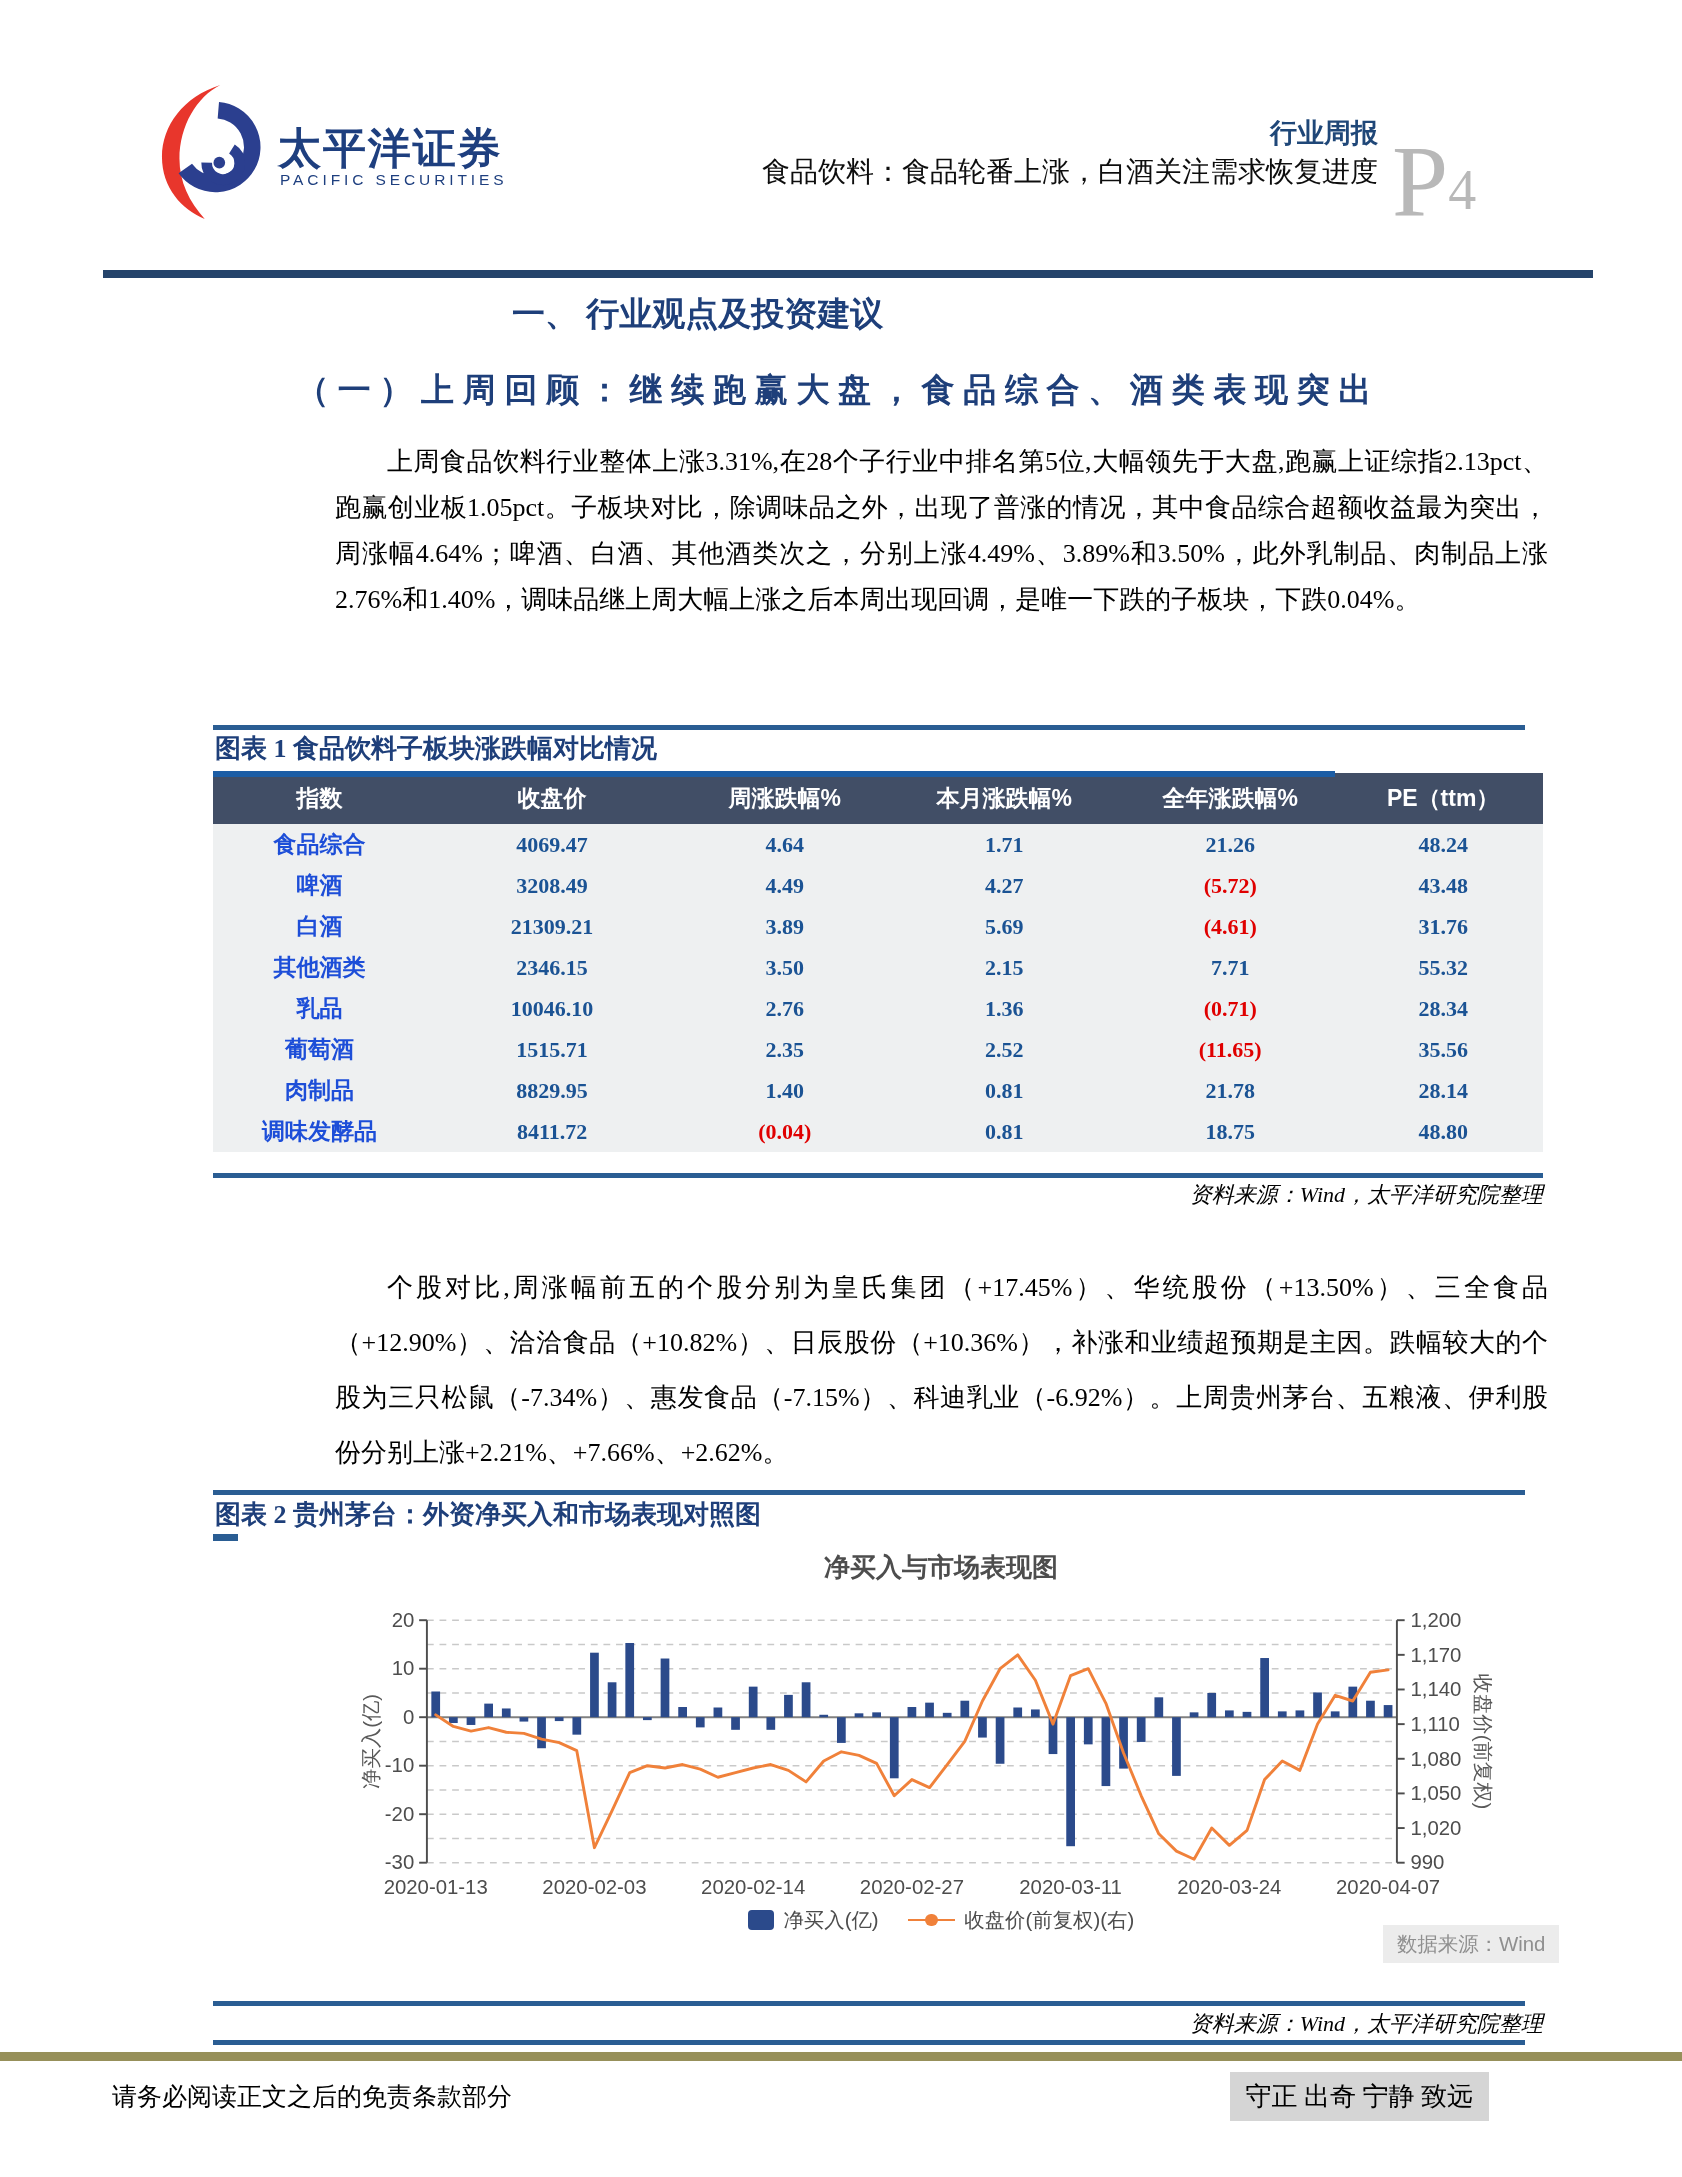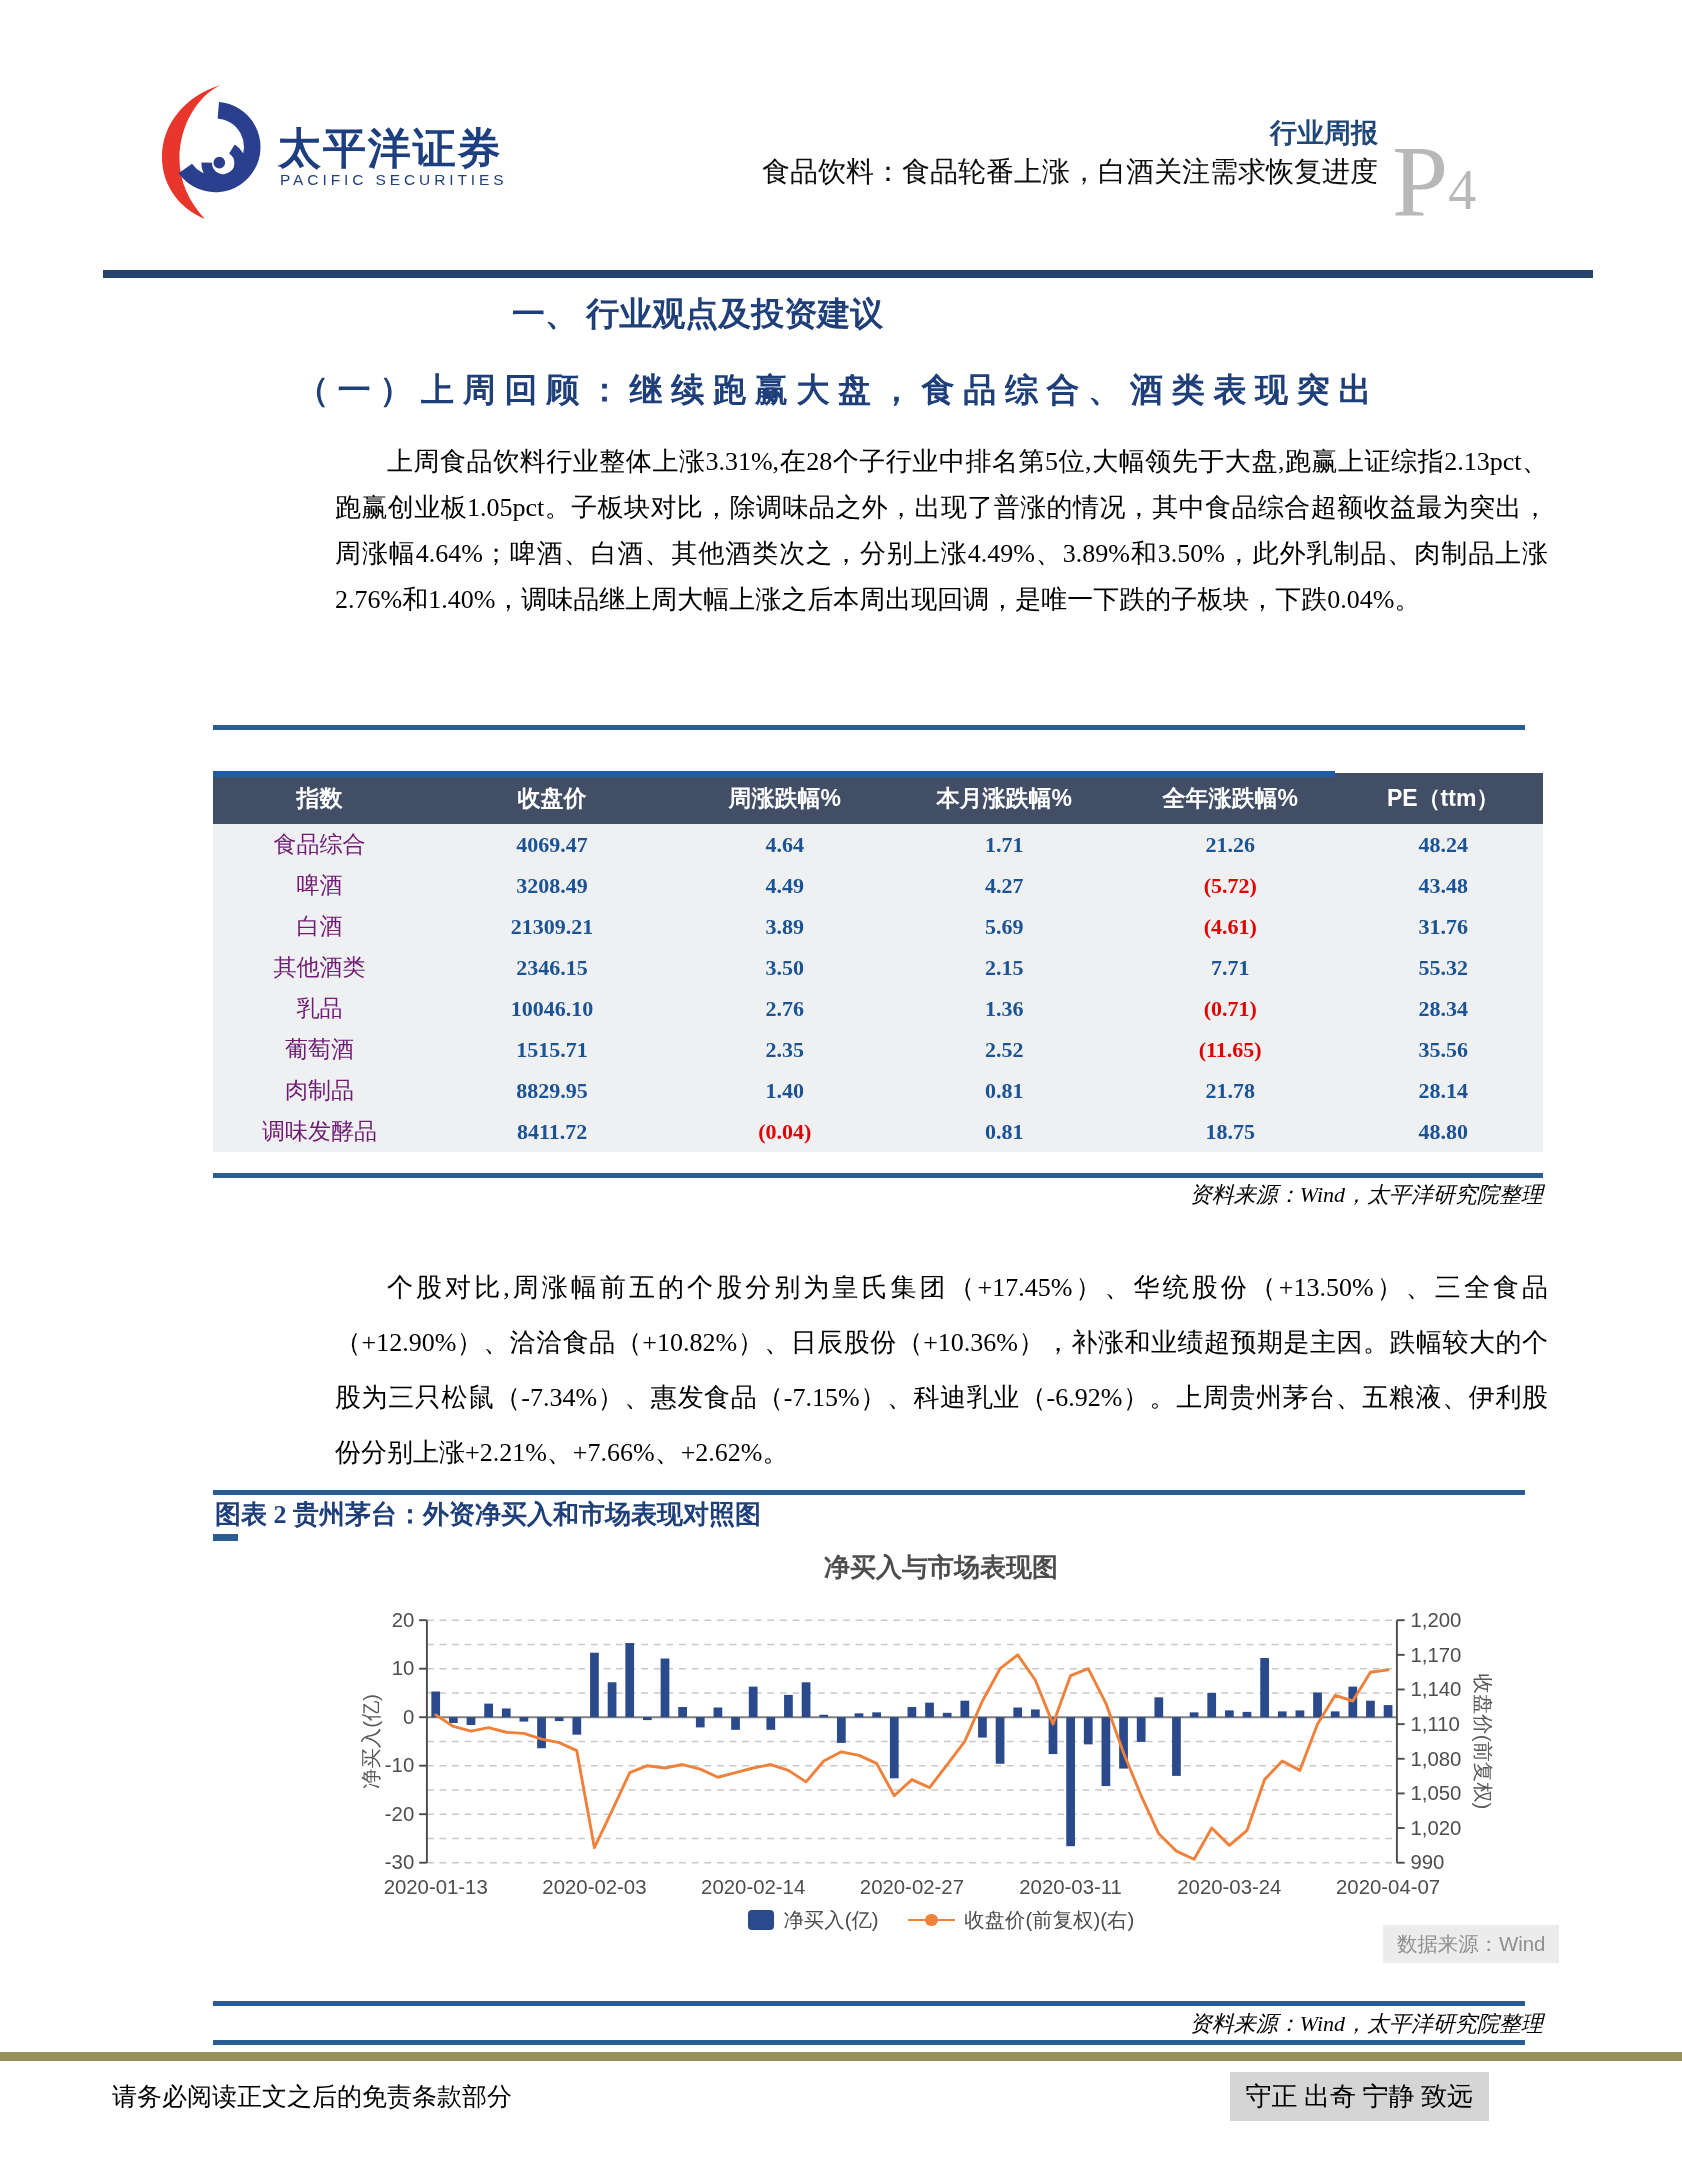--- a/index.html
+++ b/index.html
@@ -27,21 +27,21 @@
   .fig-rule{background:#2a5d93;height:4.9px;left:213px;width:1312px;}
   .cap{left:215px;font-size:26px;font-weight:bold;color:#1e3f7a;}
   .cap-underline{left:213px;top:771px;width:1122px;height:5.8px;background:#1c5da5;z-index:3;}
   .cap-tick{left:213px;top:1534px;width:25px;height:6.8px;background:#2a5d93;}
   
   .tblwrap{left:213px;top:773px;width:1330px;}
   table.fig1{border-collapse:collapse;width:100%;table-layout:fixed;}
   table.fig1 th{background:#414e66;color:#ffffff;height:49px;font-size:23px;font-weight:bold;
                 font-family:"Liberation Sans",sans-serif;}
   table.fig1 td{height:39px;background:#eef0f1;text-align:center;}
-  td.lbl{font-weight:normal;color:#701a75;font-size:23px;font-family:"Liberation Sans",sans-serif;}
+  td.lbl{font-weight:bold;color:#1d4ed8;font-size:23px;font-family:"Liberation Sans",sans-serif;}
   td.num{font-weight:bold;color:#1b5394;font-size:22px;font-family:"Liberation Serif",serif;}
   td.num.neg{color:#e00000;}
   .tbl-bottom{left:213px;top:1173px;width:1330px;height:4.9px;background:#2a5d93;}
   .source{font-style:italic;font-size:22px;color:#000;}
   .src1{right:140px;top:1180px;}
   .src2{right:140px;top:2009px;}
   
   .chart-title{left:359px;top:1550px;width:1164px;text-align:center;font-size:26px;font-weight:bold;
                color:#4d4d4d;font-family:"Liberation Sans",sans-serif;}
   svg.chart{left:359px;top:1591px;width:1164px;height:330px;font-family:"Liberation Sans",sans-serif;}
@@ -74,20 +74,21 @@
   <div class="abs report-type">行业周报</div>
   <div class="abs doc-title">食品饮料：食品轮番上涨，白酒关注需求恢复进度</div>
   <div class="abs page-num"><span class="pl">P</span><span class="pn">4</span></div>
   <div class="abs header-rule"></div>
 
   <div class="abs h1">一、 行业观点及投资建议</div>
   <div class="abs h2">（一）上周回顾：继续跑赢大盘，食品综合、酒类表现突出</div>
   <div class="abs para para1">上周食品饮料行业整体上涨3.31%,在28个子行业中排名第5位,大幅领先于大盘,跑赢上证综指2.13pct、跑赢创业板1.05pct。子板块对比，除调味品之外，出现了普涨的情况，其中食品综合超额收益最为突出，周涨幅4.64%；啤酒、白酒、其他酒类次之，分别上涨4.49%、3.89%和3.50%，此外乳制品、肉制品上涨2.76%和1.40%，调味品继上周大幅上涨之后本周出现回调，是唯一下跌的子板块，下跌0.04%。</div>
 
   <div class="abs fig-rule" style="top:725px;"></div>
+  <div class="abs cap" style="top:731px;">图表 1 食品饮料子板块涨跌幅对比情况</div>
   <div class="abs cap-underline"></div>
 
   <div class="abs tblwrap">
     <table class="fig1">
       <thead>
           <tr>
             <th style="width: 16%;">指数</th>
             <th style="width: 19%;">收盘价</th>
             <th style="width: 16%;">周涨跌幅%</th>
             <th style="width: 17%;">本月涨跌幅%</th>

